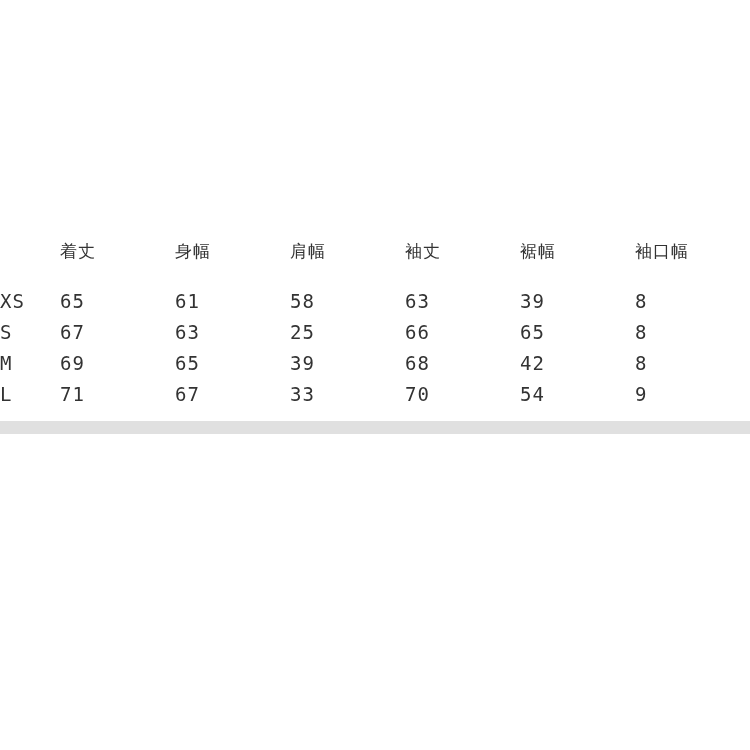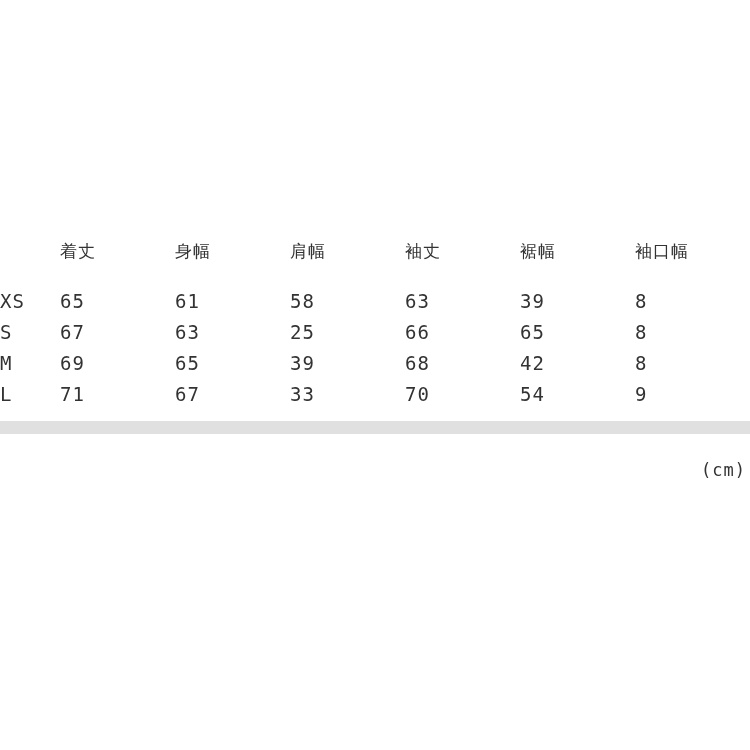--- a/index.html
+++ b/index.html
@@ -123,15 +123,14 @@
         <td>33</td>
         <td>70</td>
         <td>54</td>
         <td>9</td>
       </tr>
     </tbody>
   </table>
 
   <div class="divider"></div>
 
-  <div class="unit-note">(cm)</div>
 
 </div>
 
 </body></html>

